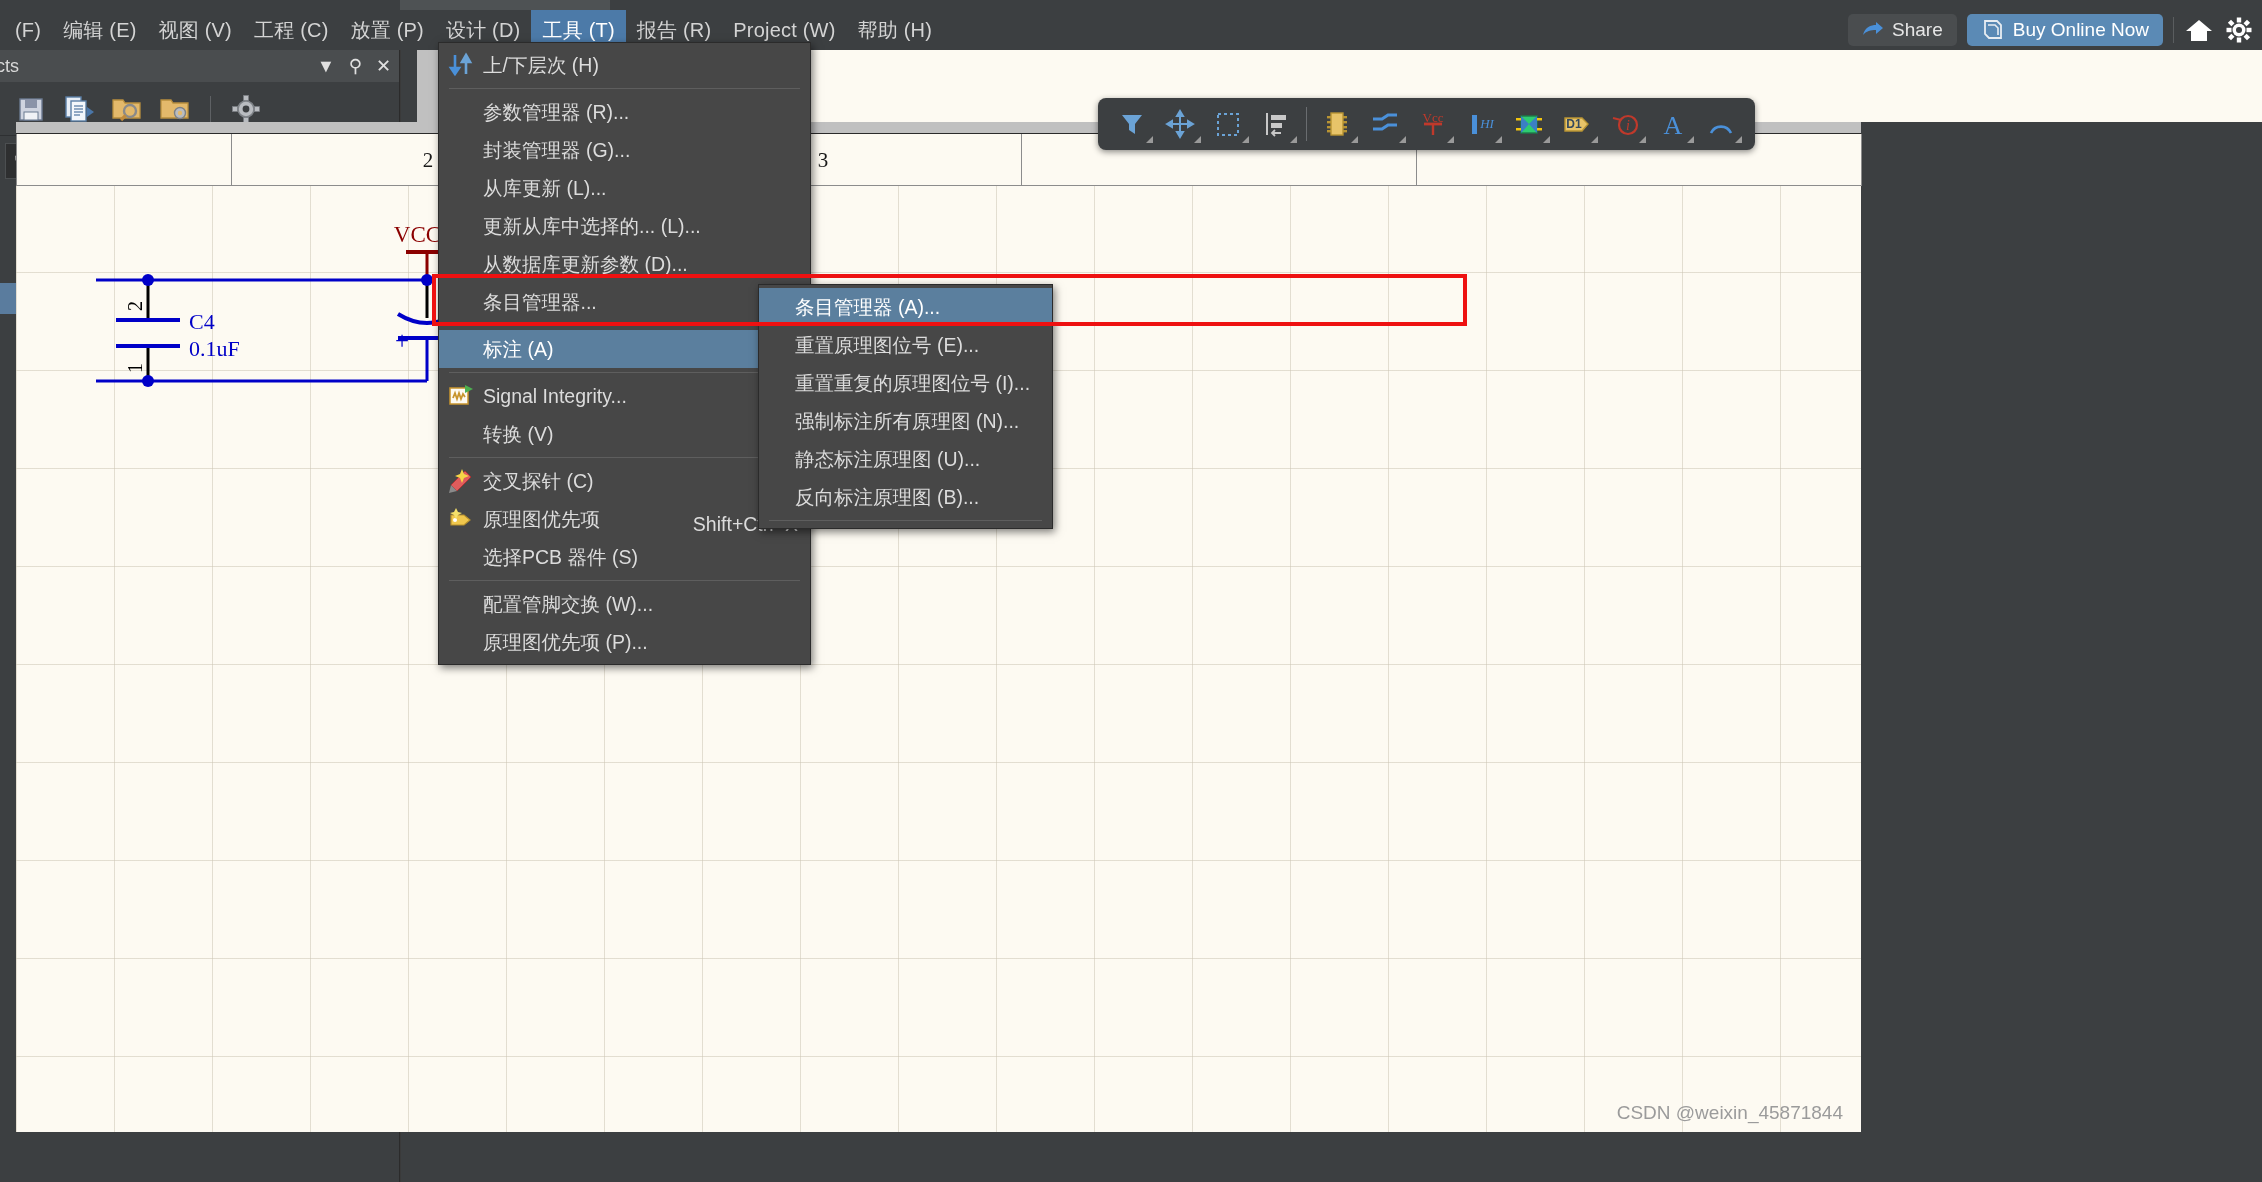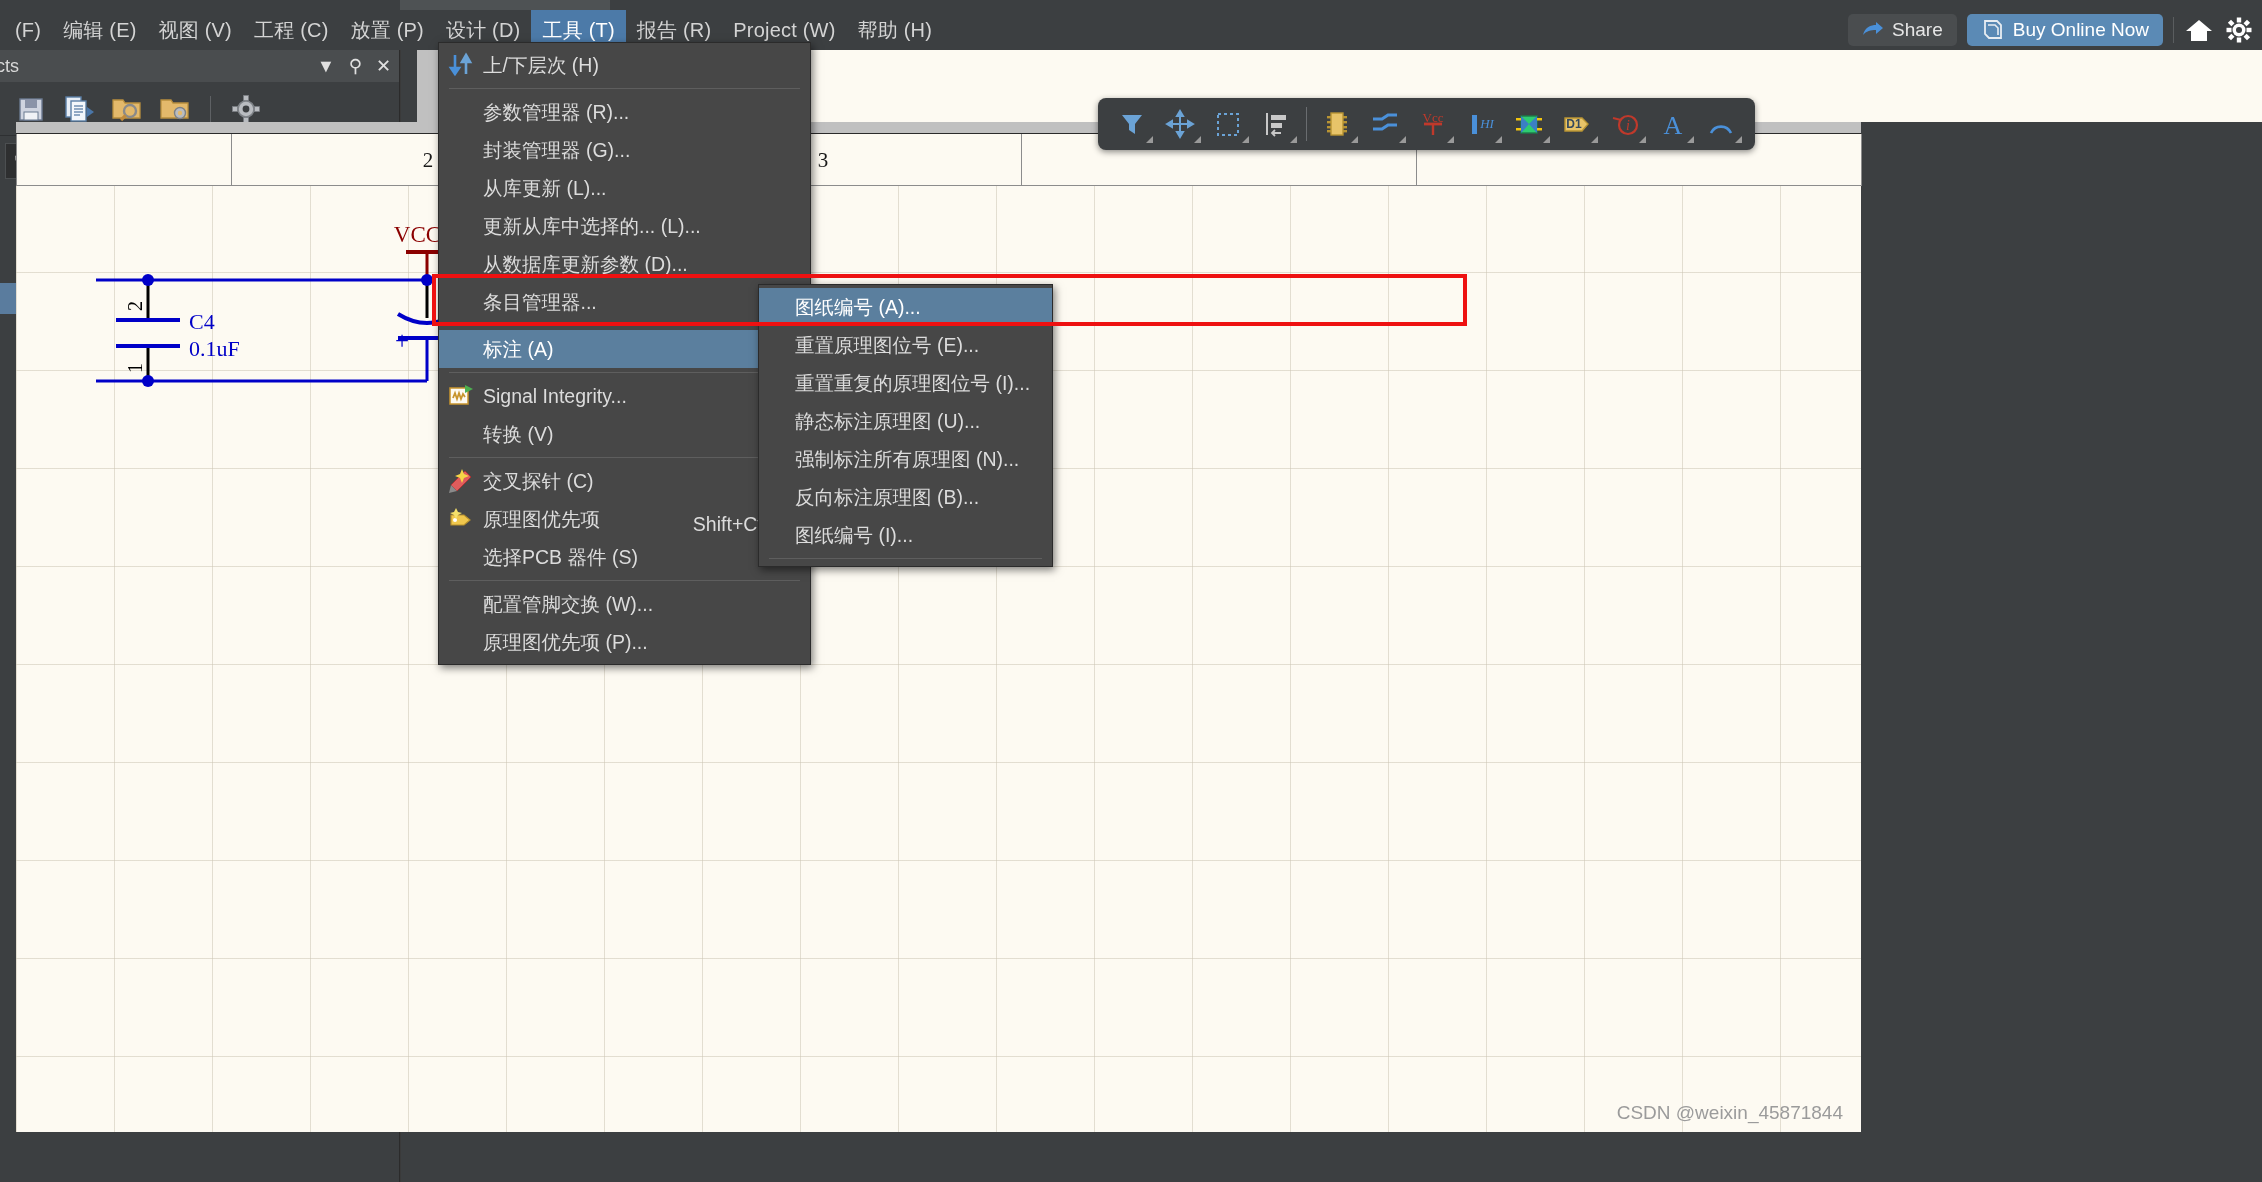--- a/index.html
+++ b/index.html
@@ -758,38 +758,35 @@
       <div class="mi">
         <span>配置管脚交换 (W)...</span>
       </div>
       <div class="mi">
         <span>原理图优先项 (P)...</span>
       </div>
     </div>
 
   <div class="submenu" id="annotate-menu">
       <div class="mi hl">
-        <span>图纸编号 (A)...</span>
+        <span>条目管理器 (A)...</span>
       </div>
       <div class="mi">
         <span>重置原理图位号 (E)...</span>
       </div>
       <div class="mi">
         <span>重置重复的原理图位号 (I)...</span>
       </div>
       <div class="mi">
+        <span>强制标注所有原理图 (N)...</span>
+      </div>
+      <div class="mi">
         <span>静态标注原理图 (U)...</span>
       </div>
       <div class="mi">
-        <span>强制标注所有原理图 (N)...</span>
-      </div>
-      <div class="mi">
         <span>反向标注原理图 (B)...</span>
       </div>
-      <div class="mi">
-        <span>图纸编号 (I)...</span>
-      </div>
       <div class="msep"></div>
     </div>
 
   <div class="redbox"></div>
 
 </div>
 
 </body></html>

